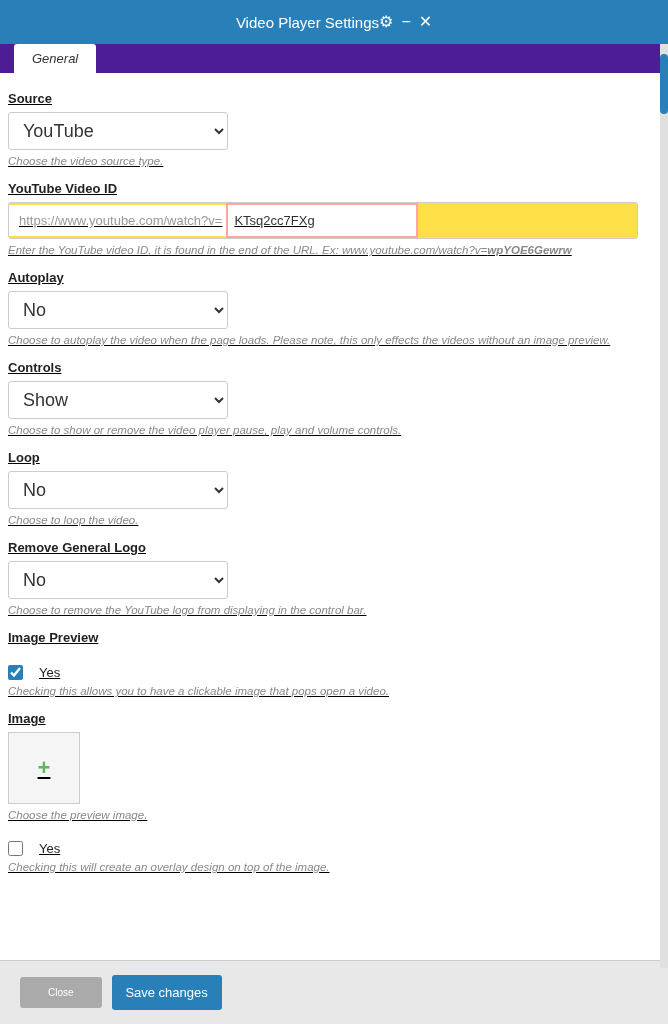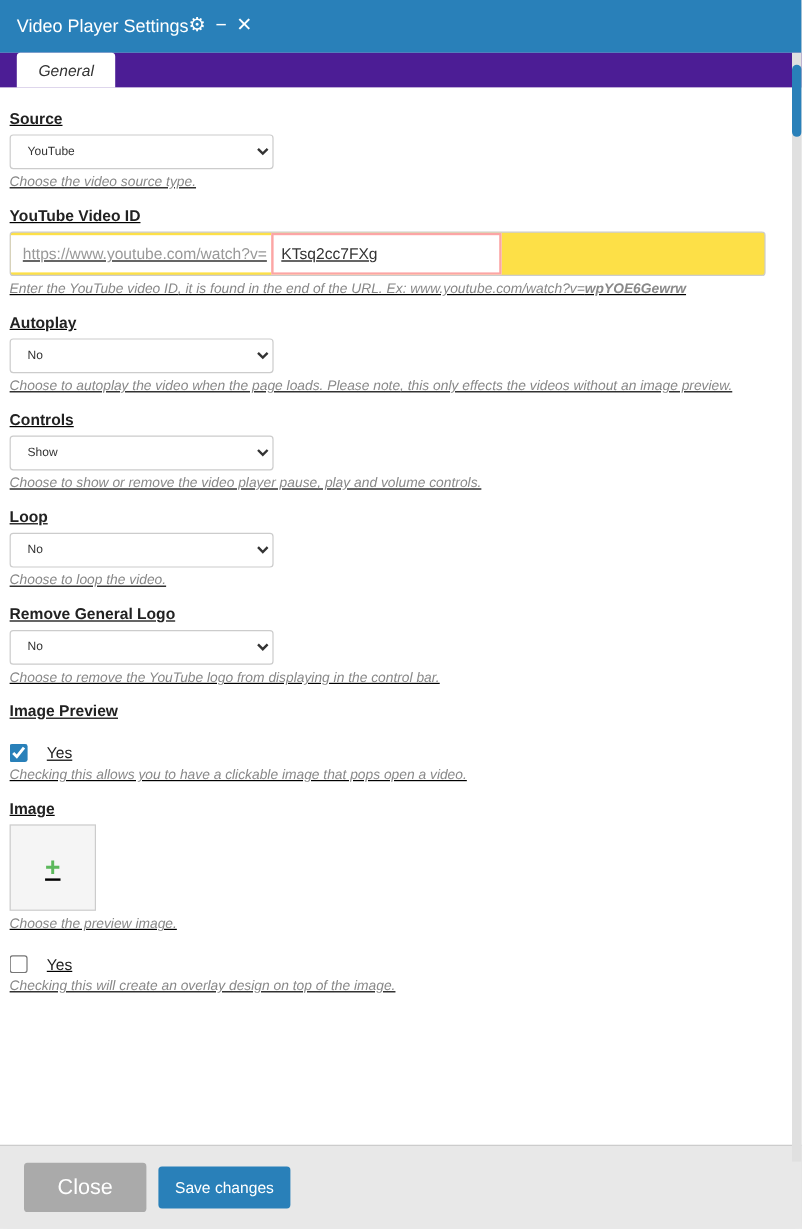--- a/index.html
+++ b/index.html
@@ -19,21 +19,21 @@
       display: flex;
       flex-direction: column;
       box-shadow: 0 2px 10px rgba(0,0,0,0.3);
     }
     .title-bar {
       background: #2980b9;
       color: #fff;
       padding: 10px 14px;
       display: flex;
       align-items: center;
-      justify-content: flex-start;
+      justify-content: center;
       min-height: 44px;
     }
     .title-bar-title {
       font-size: 15px;
       font-weight: normal;
     }
     .title-bar-controls {
       display: flex;
       gap: 8px;
       align-items: center;
@@ -84,21 +84,21 @@
     }
     .field-hint strong, .field-hint b {
       font-weight: bold;
       font-style: italic;
     }
     select {
       width: 220px;
       padding: 7px 10px;
       border: 1px solid #ccc;
       border-radius: 3px;
-      font-size: 10px;
+      font-size: 18px;
       background: #fff;
       color: #333;
       appearance: auto;
       cursor: pointer;
     }
     .youtube-id-input-wrapper {
       display: flex;
       align-items: center;
       border: 1px solid #ccc;
       border-radius: 3px;
@@ -162,21 +162,21 @@
       display: flex;
       gap: 10px;
       align-items: center;
       border-top: 1px solid #ccc;
     }
     .btn-close {
       background: #aaa;
       color: #fff;
       border: none;
       padding: 10px 28px;
-      font-size: 18px;
+      font-size: 10px;
       border-radius: 3px;
       cursor: pointer;
       min-width: 80px;
     }
     .btn-save {
       background: #2980b9;
       color: #fff;
       border: none;
       padding: 10px 6px;
       font-size: 13px;

